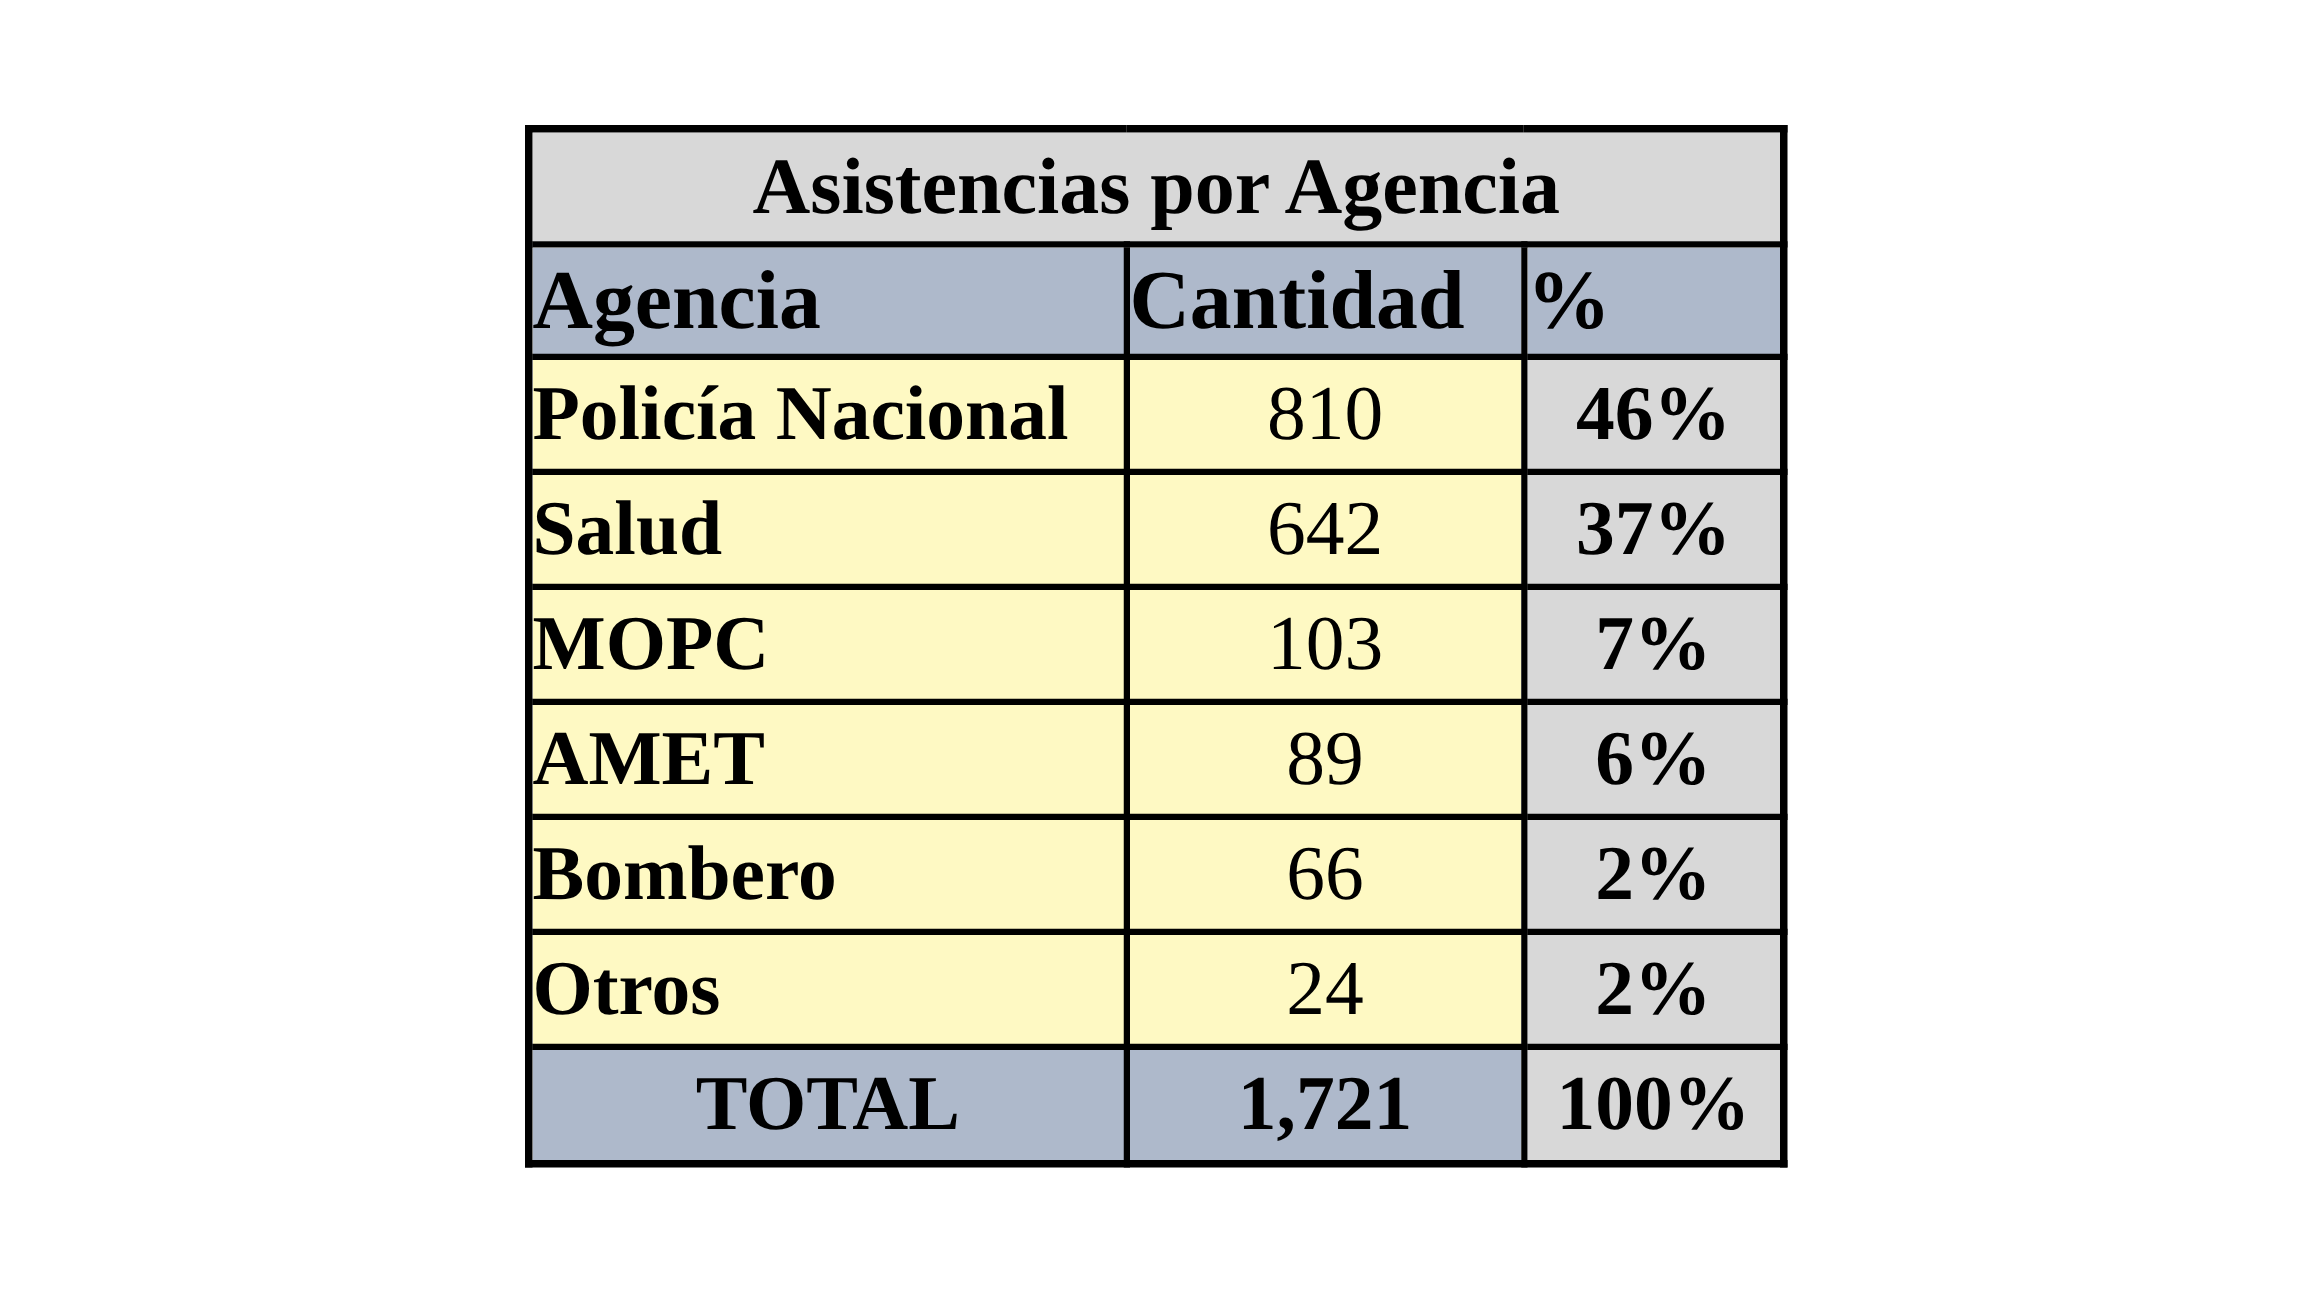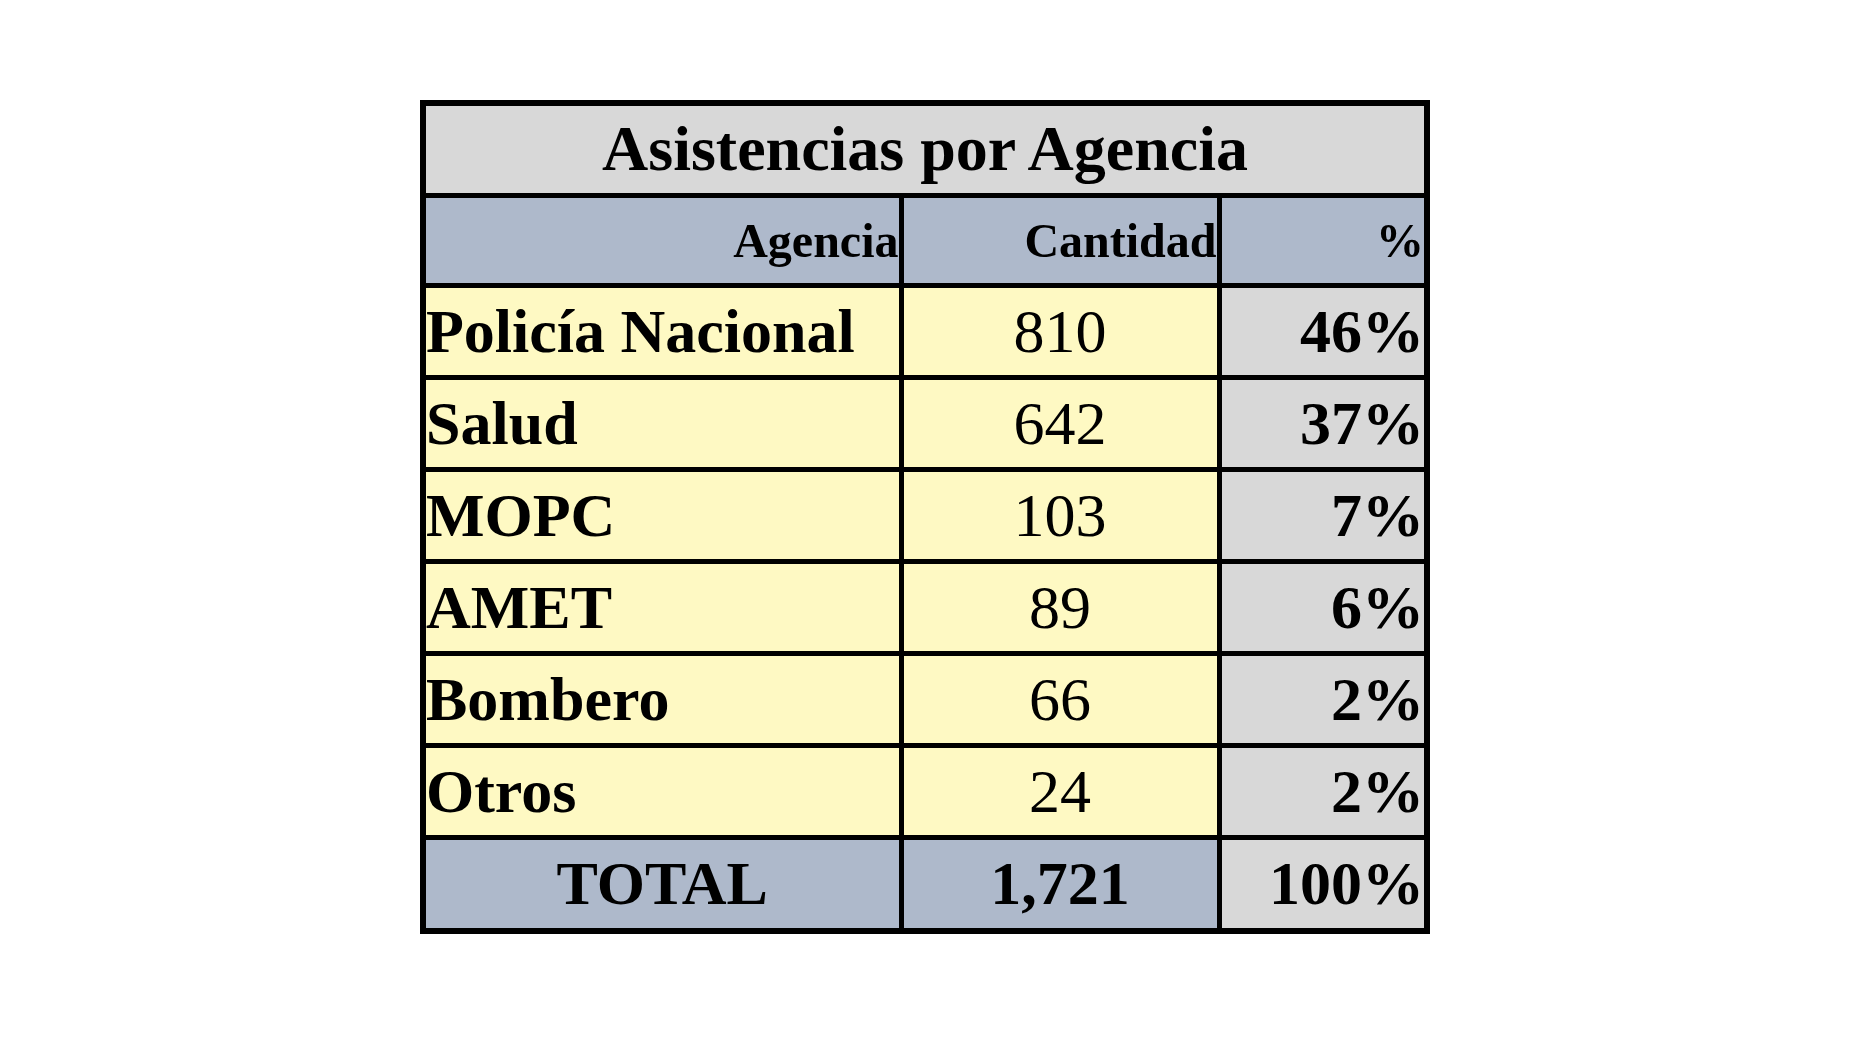--- a/index.html
+++ b/index.html
@@ -38,41 +38,41 @@
   tr.title-row th {
     height: 92px;
     background: #d8d8d8;
     font-size: 64px;
     font-weight: bold;
     text-align: center;
   }
   tr.header-row th {
     height: 90px;
     background: #aeb9cb;
-    font-size: 48px;
+    font-size: 67px;
     font-weight: bold;
-    text-align: right;
+    text-align: left;
   }
   tbody tr.data-row td {
     height: 92px;
     font-size: 62px;
     background: #fef9c3;
   }
   td.agencia-cell {
     font-weight: bold;
     text-align: left;
     padding-left: 20px;
   }
   td.cantidad-cell {
     font-weight: normal;
     text-align: center;
   }
   td.pct-cell {
     font-weight: bold;
-    text-align: right;
+    text-align: center;
     background: #d8d8d8 !important;
   }
   tfoot tr.total-row td {
     height: 94px;
     font-size: 62px;
     font-weight: bold;
     background: #aeb9cb;
   }
   td.total-label-cell {
     text-align: center;

